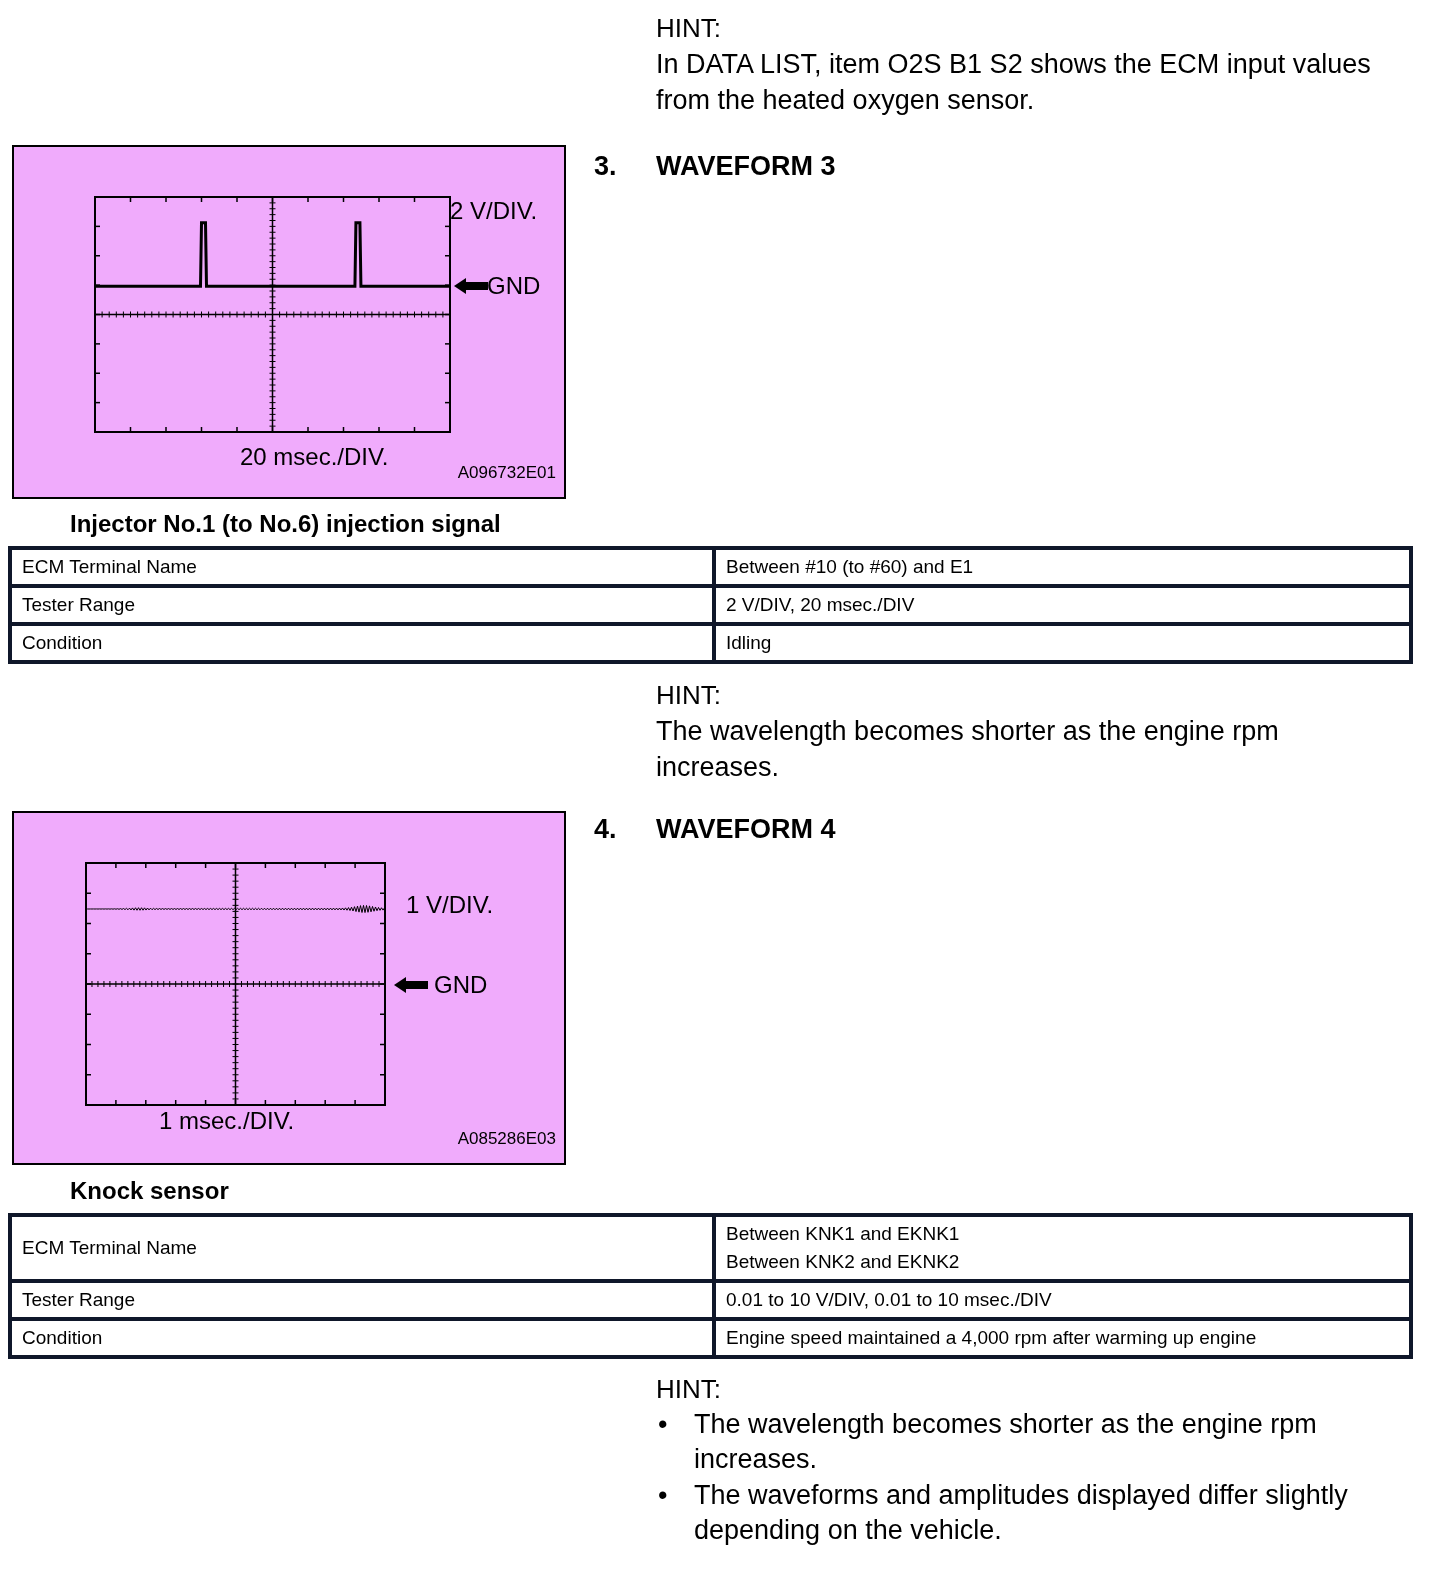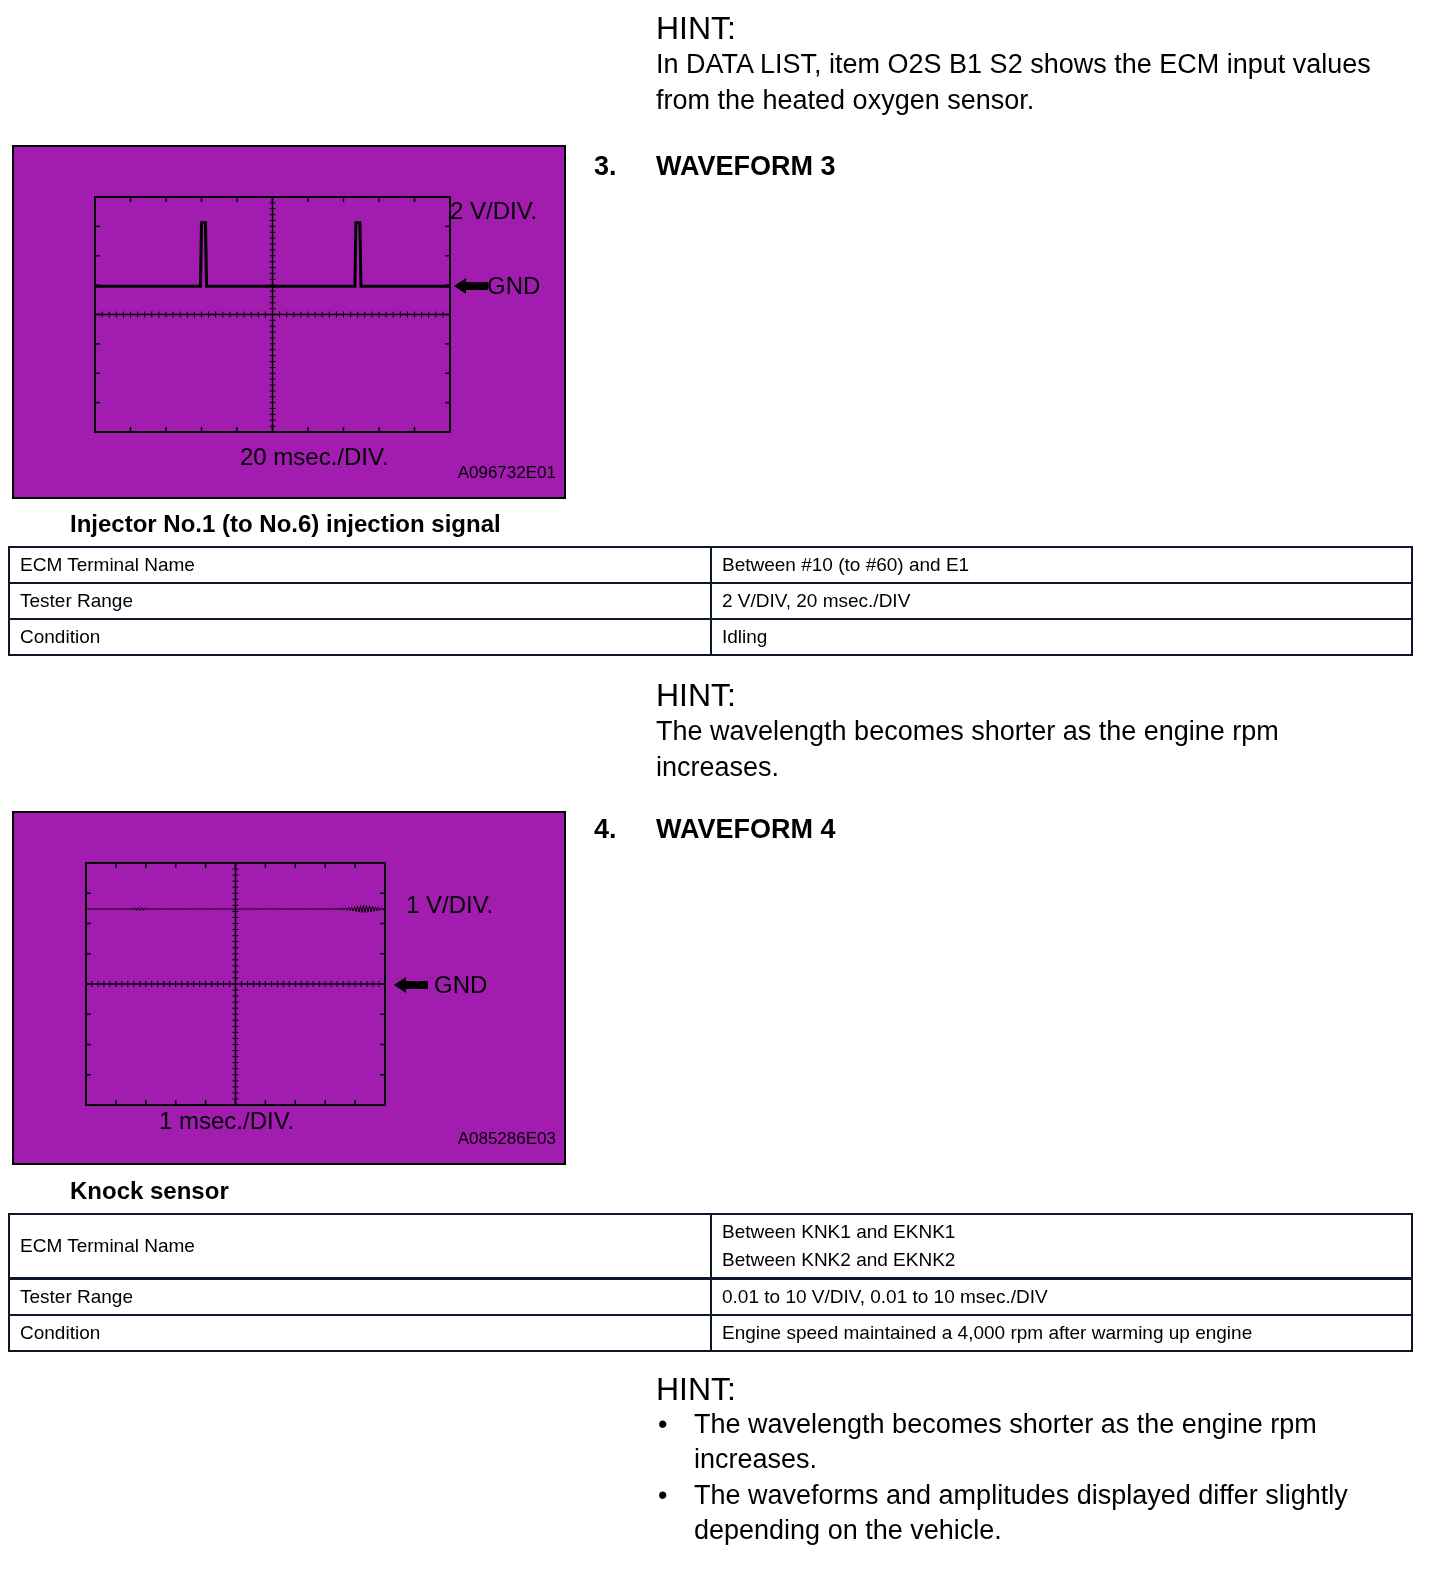--- a/index.html
+++ b/index.html
@@ -1,29 +1,29 @@
 <!DOCTYPE html>
 <html><head>
 <meta charset="utf-8">
 <style>
   html, body { margin: 0; padding: 0; background: #ffffff; }
   body { width: 1456px; height: 1582px; position: relative; overflow: hidden;
          font-family: "Liberation Sans", sans-serif; color: #000; }
   .abs { position: absolute; }
-  .hint-label { font-size: 32px; line-height: 36px; }
+  .hint-label { font-size: 26px; line-height: 36px; }
   .hint-text { font-size: 27px; line-height: 36px; }
   .step { font-size: 27px; font-weight: bold; line-height: 36px; }
   .step-num { display: inline-block; width: 62px; }
-  .fig { border: 2px solid #000; background: #a21caf; box-sizing: border-box; }
+  .fig { border: 2px solid #000; background: #f0abfc; box-sizing: border-box; }
   .fig-id { font-size: 17px; position: absolute; right: 8px; bottom: 14px; }
   .scope-label { font-size: 24px; position: absolute; white-space: nowrap; }
   .table-title { font-size: 24px; font-weight: bold; }
   table.spec { border-collapse: collapse; position: absolute; left: 8px; width: 1405px;
                font-size: 19px; }
-  table.spec td { border: 2px solid #0f172a; padding: 0 10px; height: 34px; vertical-align: middle; }
+  table.spec td { border: 4px solid #0f172a; padding: 0 10px; height: 34px; vertical-align: middle; }
   table.spec td.col-a { width: 680px; }
   table.spec tr.thick td { border-top-width: 3px; }
   ul.bullets { list-style: none; margin: 0; padding: 0; }
   ul.bullets li { position: relative; padding-left: 38px; font-size: 27px; line-height: 35px; margin-bottom: 1px; }
   ul.bullets li .dot { position: absolute; left: 2px; top: 0; }
 </style>
 </head>
 <body>
 
 <div class="abs hint-label" style="left:656px; top:10px;">HINT:</div>

